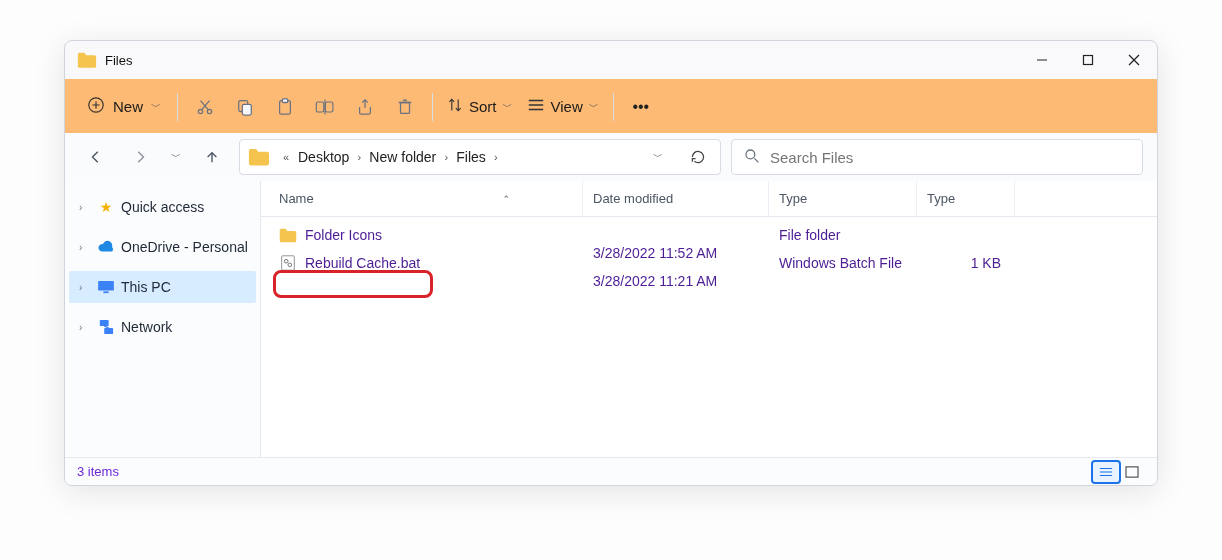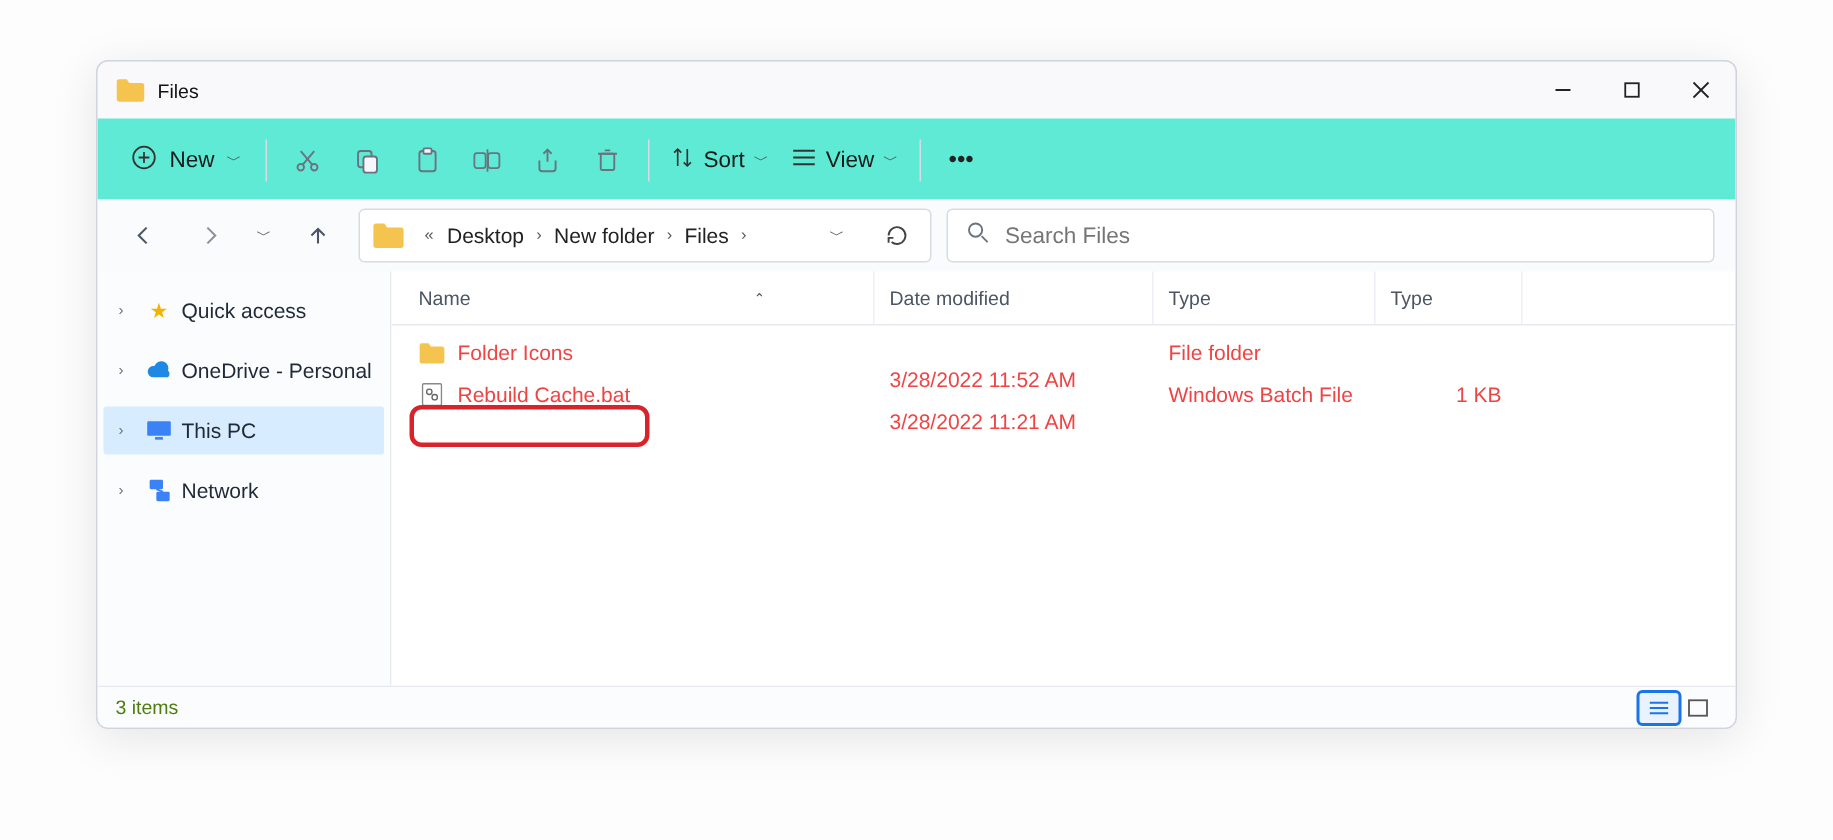--- a/index.html
+++ b/index.html
@@ -12,69 +12,69 @@
 
   
   .titlebar { height: 38px; display: flex; align-items: center; padding-left: 12px; }
   .titlebar .folder-glyph { width: 20px; height: 16px; margin-right: 8px; }
   .titlebar .title-text { font-size: 13px; color: #111; }
   .wincontrols { margin-left: auto; display: flex; height: 100%; }
   .wcbtn { width: 46px; display: flex; align-items: center; justify-content: center; color: #222; }
   .wcbtn svg { width: 12px; height: 12px; }
 
   
-  .cmdbar { height: 54px; border-top: 1px solid transparent; display: flex; align-items: center; padding: 0 14px; gap: 2px; background: #5eead4; }
+  .cmdbar { height: 54px; border-top: 1px solid transparent; display: flex; align-items: center; padding: 0 14px; gap: 2px; background: #fdba74; }
   .cmdbar .newbtn { display: flex; align-items: center; gap: 8px; padding: 6px 8px; border-radius: 4px; color: #1a1a1a; font-size: 15px; }
   .cmdbar .iconbtn { width: 38px; height: 38px; display: flex; align-items: center; justify-content: center; color: #6b7280; }
   .cmdbar .sep { width: 1px; height: 28px; background: #d7dce4; margin: 0 6px; }
   .cmdbar .labelbtn { display: flex; align-items: center; gap: 6px; color: #1a1a1a; font-size: 15px; padding: 0 6px; }
   .chev { font-size: 10px; color: #555; }
 
   
   .navrow { height: 48px; display: flex; align-items: center; padding: 0 14px; gap: 10px; background: #fafbfd; }
   .navarrow { width: 34px; height: 34px; display: flex; align-items: center; justify-content: center; color: #4b5563; }
   .navarrow svg { width: 14px; height: 14px; }
   .address { flex: 1; height: 36px; border: 1px solid #d7dce4; border-radius: 4px; background: #fff; display: flex; align-items: center; padding: 0 4px; gap: 4px; min-width: 300px; }
   .address .folder-glyph { width: 22px; height: 18px; margin: 0 4px; }
   .breadcrumb { display: flex; align-items: center; font-size: 14px; color: #222; gap: 2px; }
   .bc-chevron { width: 16px; display:flex; align-items:center; justify-content:center; font-size: 11px; color:#555; }
   .address .tail { margin-left: auto; display: flex; align-items: center; gap: 4px; }
   .tail .btn { width: 36px; height: 34px; display: flex; align-items:center; justify-content:center; color:#444; }
-  .search { width: 512px; height: 36px; border: 1px solid #d7dce4; border-radius: 4px; background: #fff; display:flex; align-items:center; padding: 0 12px; gap: 10px; color:#6b7280; font-size: 15px; }
+  .search { width: 412px; height: 36px; border: 1px solid #d7dce4; border-radius: 4px; background: #fff; display:flex; align-items:center; padding: 0 12px; gap: 10px; color:#6b7280; font-size: 15px; }
   .search input { border:none; outline:none; font-size:15px; flex:1; color:#6b7280; background:transparent; }
 
   
   .split { display: flex; height: calc(100% - 38px - 54px - 48px - 28px); }
   .sidebar { width: 196px; border-right: 1px solid #e6e9ef; padding-top: 10px; background:#fbfcfe; }
   .navitem { height: 32px; display: flex; align-items: center; padding-left: 14px; gap: 6px; font-size: 14px; color:#1f2937; }
   .navitem .disclose { width: 12px; color:#6b7280; font-size: 10px; }
   .navitem.selected { background: #d7ecff; border-radius: 2px; margin: 0 4px; padding-left: 10px; }
   .nav-icon { width: 18px; height:18px; display:flex; align-items:center; justify-content:center; }
 
   .content { flex:1; background:#fff; }
   .colheaders { height: 36px; border-bottom: 1px solid #e6e9ef; display:flex; align-items:center; font-size:13px; color:#4b5563; }
   .col-name { padding-left: 18px; width: 322px; border-right: 1px solid #eceff5; height: 100%; display:flex; align-items:center; gap:28px; }
   .sortarrow { font-size: 9px; color:#555; margin-left: auto; margin-right: 72px; }
   .col-date { width: 186px; border-right:1px solid #eceff5; height:100%; display:flex; align-items:center; padding-left: 10px; }
   .col-type { width: 148px; border-right:1px solid #eceff5; height:100%; display:flex; align-items:center; padding-left:10px; }
   .col-size { width: 98px; border-right:1px solid #eceff5; height:100%; display:flex; align-items:center; padding-left:10px; }
 
   .rows { padding-top: 4px; }
-  .row { height: 28px; display:flex; align-items:center; font-size: 14px; color:#ef4444; }
+  .row { height: 28px; display:flex; align-items:center; font-size: 14px; color:#4c1d95; }
   .row .c-name { width: 322px; padding-left: 18px; display:flex; align-items:center; gap:8px; }
   .row .c-date { width: 186px; padding-left:10px;margin-top:36px; }
   .row .c-type { width: 148px; padding-left:10px; }
   .row .c-size { width: 98px; padding-right: 14px; text-align:right; }
 
   .file-icon { width:18px; height:18px; display:flex; align-items:center; justify-content:center; }
 
   .highlight-box { position: absolute; border: 3px solid #d9232b; border-radius: 8px; pointer-events: none; }
 
   
-  .statusbar { height: 28px; border-top: 1px solid #e6e9ef; display:flex; align-items:center; padding: 0 12px; font-size: 13px; color:#4d7c0f; background:#fbfcfe; }
+  .statusbar { height: 28px; border-top: 1px solid #e6e9ef; display:flex; align-items:center; padding: 0 12px; font-size: 13px; color:#6d28d9; background:#fbfcfe; }
   .viewmodes { margin-left:auto; display:flex; gap:0; }
   .vmbtn { width:26px; height:20px; display:flex; align-items:center; justify-content:center; }
   .vmbtn.active { outline: 2px solid #1a73e8; border-radius:2px; background:#e9f2ff; }
 
   .folder-svg-fill { fill:#f5c44e; }
 </style>
 </head>
 <body>
 
 <div class="window">

